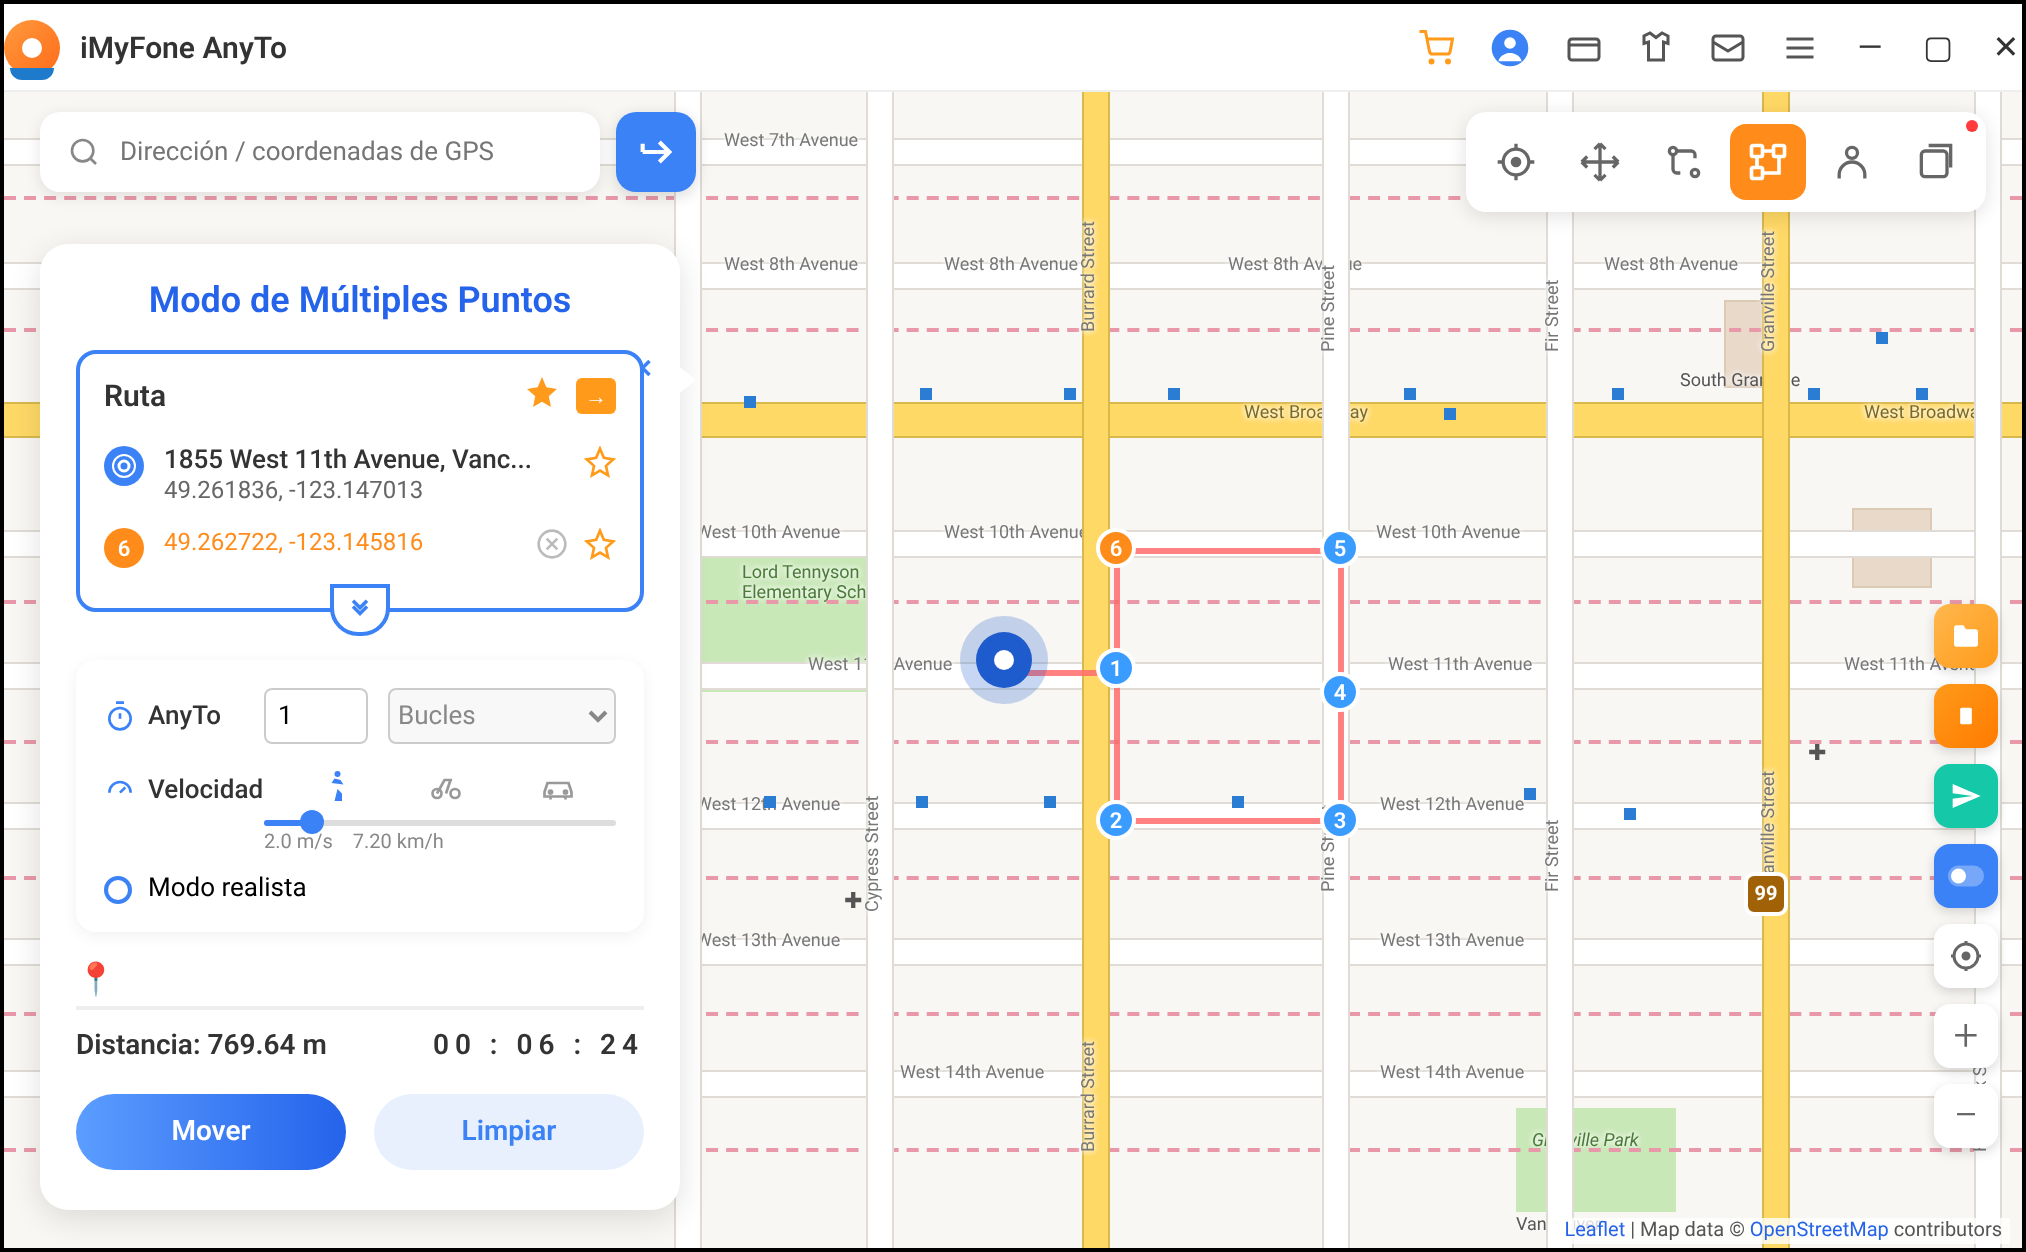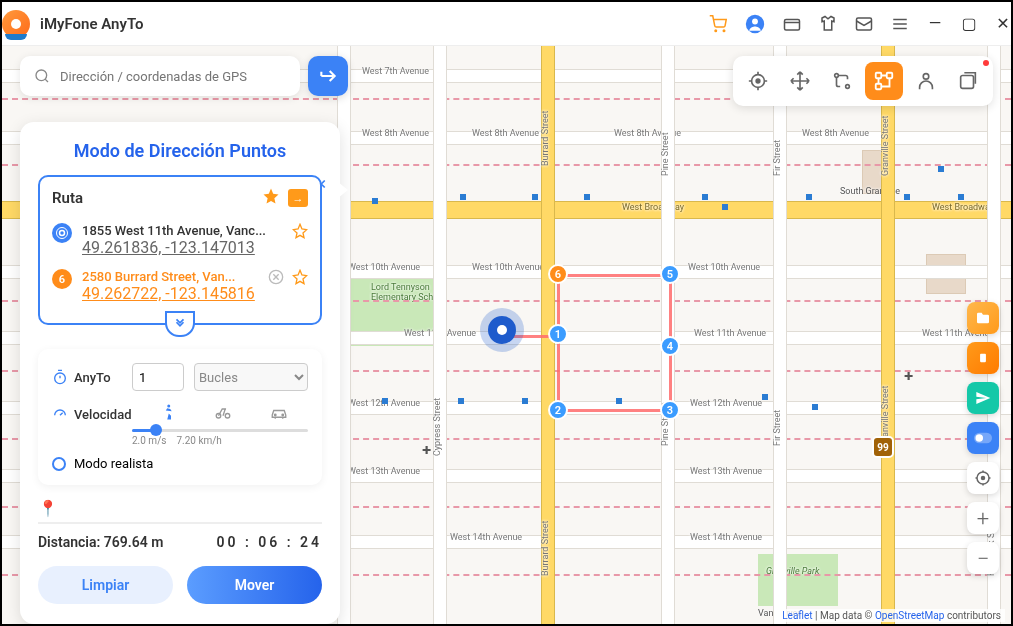--- a/index.html
+++ b/index.html
@@ -68,21 +68,21 @@
 .star-icon { color: #ff9a1a; margin-right: 8px; cursor: pointer; }
 .folder-icon { width: 20px; height: 18px; background: #ff9a1a; border-radius: 3px; position: relative; cursor: pointer; display: flex; align-items: center; justify-content: center; }
 .folder-icon::after { content: "→"; color: #fff; font-size: 11px; font-weight: bold; }
 
 .route-item { display: flex; align-items: flex-start; gap: 10px; padding: 6px 0; }
 .route-item-dot { width: 20px; height: 20px; border-radius: 50%; flex: none; display: flex; align-items: center; justify-content: center; color: #fff; font-size: 11px; font-weight: 600; }
 .ri-blue { background: #3b82f6; }
 .ri-orange { background: #ff8c1a; }
 .route-item-body { flex: 1; min-width: 0; }
 .route-item-title { font-size: 13px; font-weight: 500; color: #333; white-space: nowrap; overflow: hidden; text-overflow: ellipsis; }
-.route-item-coords { font-size: 16px; color: #666; text-decoration: underline; }
+.route-item-coords { font-size: 12px; color: #666; }
 .route-item.active .route-item-title { color: #ff8c1a; }
 .route-item.active .route-item-coords { color: #ff8c1a; }
 .route-item-actions { display: flex; gap: 8px; align-items: center; }
 .x-icon { color: #bbb; cursor: pointer; }
 .star-outline { color: #ff9a1a; cursor: pointer; }
 
 .expand-toggle { position: absolute; left: 50%; bottom: -14px; transform: translateX(-50%); width: 30px; height: 26px; border: 2px solid #3b82f6; border-radius: 0 0 14px 14px; background: #fff; display: flex; align-items: center; justify-content: center; color: #3b82f6; cursor: pointer; }
 
 .controls { margin: 24px 18px 0; padding: 14px; background: #fff; border-radius: 10px; box-shadow: 0 2px 8px rgba(0,0,0,0.06); }
 .ctrl-row { display: flex; align-items: center; gap: 10px; margin-bottom: 12px; }
@@ -352,21 +352,21 @@
         <svg width="22" height="22" viewBox="0 0 24 24" fill="none" stroke="currentColor" stroke-width="1.8">
           <rect x="4" y="6" width="14" height="14" rx="2"></rect>
           <path d="M8 3h12v12"></path>
         </svg>
         <div class="red-dot"></div>
       </div>
   </div>
 
   <div class="panel">
     <div class="panel-caret"></div>
-    <h2>Modo de Dirección Puntos</h2>
+    <h2>Modo de Múltiples Puntos</h2>
     <div class="collapse-chev">
       <svg width="14" height="14" viewBox="0 0 24 24" fill="none" stroke="currentColor" stroke-width="3">
           <path d="M15 18l-6-6 6-6"></path>
         </svg>
     </div>
 
     <div class="route-box">
       <div class="route-head">
         <span class="route-head-title">Ruta</span>
         <span class="star-icon"><svg width="18" height="18" viewBox="0 0 24 24" fill="currentColor">
@@ -389,21 +389,20 @@
         <div class="route-item-actions">
           <span class="star-outline"><svg width="16" height="16" viewBox="0 0 24 24" fill="none" stroke="currentColor" stroke-width="2">
                 <path d="M12 2l2.9 6.9L22 10l-5.5 4.9L18 22l-6-3.5L6 22l1.5-7.1L2 10l7.1-1.1z"></path>
               </svg></span>
         </div>
       </div>
 
       <div class="route-item active">
         <div class="route-item-dot ri-orange">6</div>
         <div class="route-item-body">
-          <div class="route-item-title">2580 Burrard Street, Van...</div>
           <div class="route-item-coords">49.262722, -123.145816</div>
         </div>
         <div class="route-item-actions">
           <span class="x-icon"><svg width="16" height="16" viewBox="0 0 24 24" fill="none" stroke="currentColor" stroke-width="2">
                 <circle cx="12" cy="12" r="10"></circle>
                 <path d="M8 8l8 8M16 8l-8 8"></path>
               </svg></span>
           <span class="star-outline"><svg width="16" height="16" viewBox="0 0 24 24" fill="none" stroke="currentColor" stroke-width="2">
                 <path d="M12 2l2.9 6.9L22 10l-5.5 4.9L18 22l-6-3.5L6 22l1.5-7.1L2 10l7.1-1.1z"></path>
               </svg></span>
@@ -478,22 +477,22 @@
     <div class="progress-sec">
       <span class="progress-pin">📍</span>
       <div class="progress-line"></div>
       <div class="dist-time">
         <span>Distancia: 769.64 m</span>
         <span class="time-val">00 : 06 : 24</span>
       </div>
     </div>
 
     <div class="action-btns">
+      <button class="btn btn-primary">Mover</button>
       <button class="btn btn-secondary">Limpiar</button>
-      <button class="btn btn-primary">Mover</button>
     </div>
   </div>
 
   <div class="right-sidebar">
     <div class="side-btn sb-orange1">
         <svg width="16" height="16" viewBox="0 0 24 24" fill="currentColor">
           <path d="M3 6a2 2 0 0 1 2-2h5l2 3h7a2 2 0 0 1 2 2v9a2 2 0 0 1-2 2H5a2 2 0 0 1-2-2z"></path>
         </svg>
       </div>
     <div class="side-btn sb-orange2">

